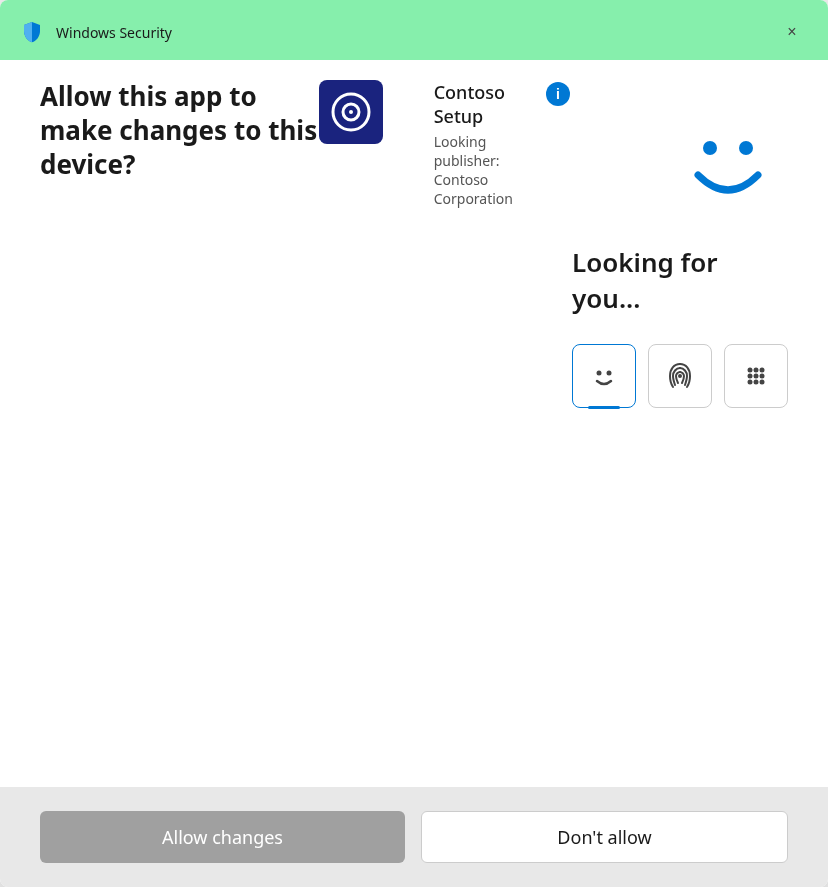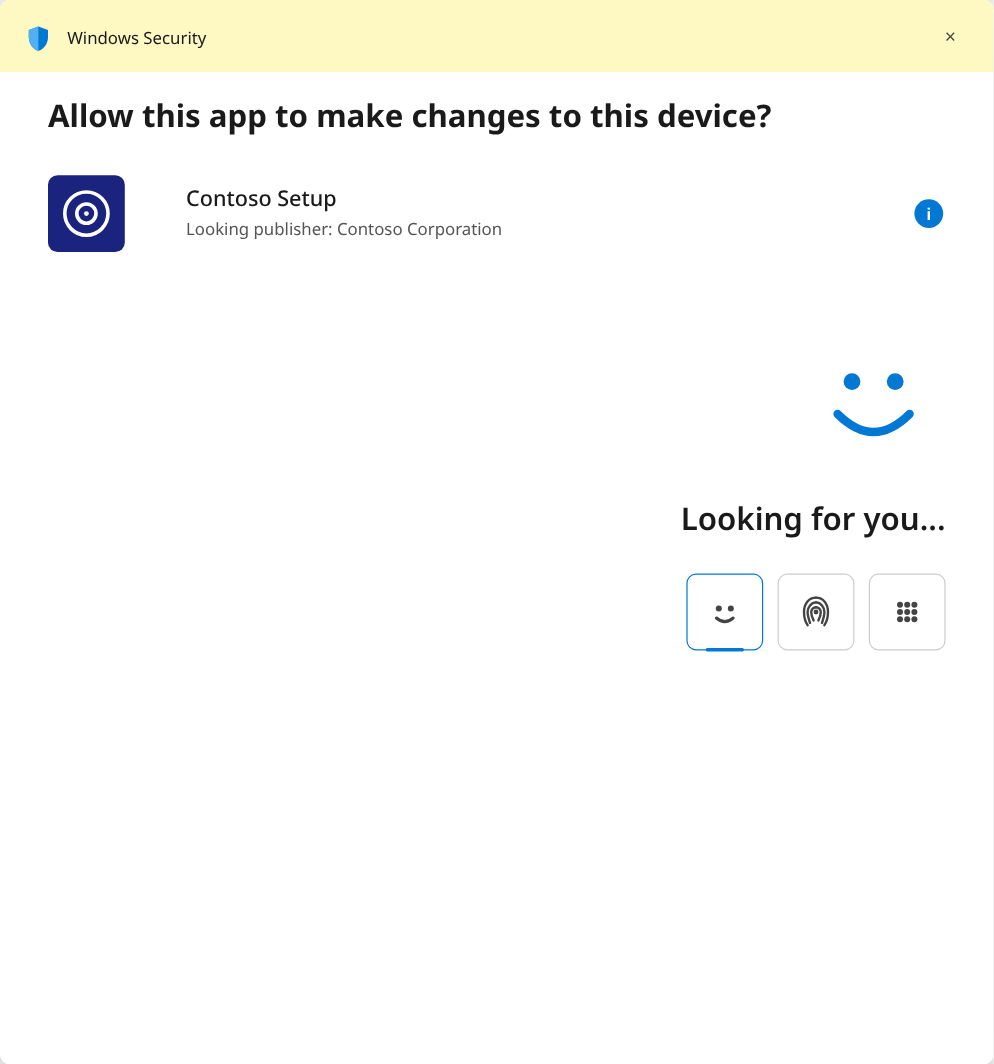--- a/index.html
+++ b/index.html
@@ -25,21 +25,21 @@
       box-shadow: 0 8px 32px rgba(0,0,0,0.18);
       display: flex;
       flex-direction: column;
       overflow: hidden;
     }
 
     .title-bar {
       display: flex;
       align-items: center;
       padding: 16px 20px 12px 20px;
-      background: #fef9c3;
+      background: #86efac;
       flex-shrink: 0;
     }
 
     .title-bar-icon {
       width: 24px;
       height: 24px;
       margin-right: 12px;
       flex-shrink: 0;
     }
 
@@ -60,35 +60,35 @@
       justify-content: center;
       border-radius: 4px;
       font-size: 16px;
       color: #444;
     }
 
     .content {
       flex: 1;
       padding: 20px 40px 0 40px;
       display: flex;
-      flex-direction: column;
+      flex-direction: row;
     }
 
     .main-question {
       font-size: 26px;
       font-weight: 700;
       color: #1a1a1a;
       line-height: 1.3;
       margin-bottom: 32px;
       max-width: 640px;
     }
 
     .app-info-row {
       display: flex;
-      align-items: center;
+      align-items: flex-start;
       margin-bottom: 40px;
       gap: 31px;
     }
 
     .app-icon {
       width: 64px;
       height: 64px;
       background: #1a237e;
       border-radius: 8px;
       display: flex;
@@ -322,14 +322,18 @@
             <circle cx="16" cy="22" r="2.5" fill="#444"></circle>
             <circle cx="22" cy="22" r="2.5" fill="#444"></circle>
           </svg>
         </button>
 
       </div>
     </div>
 
   </div>
 
+  <div class="footer">
+    <button class="btn-allow">Allow changes</button>
+    <button class="btn-deny">Don't allow</button>
+  </div>
 
 </div>
 
 </body></html>

